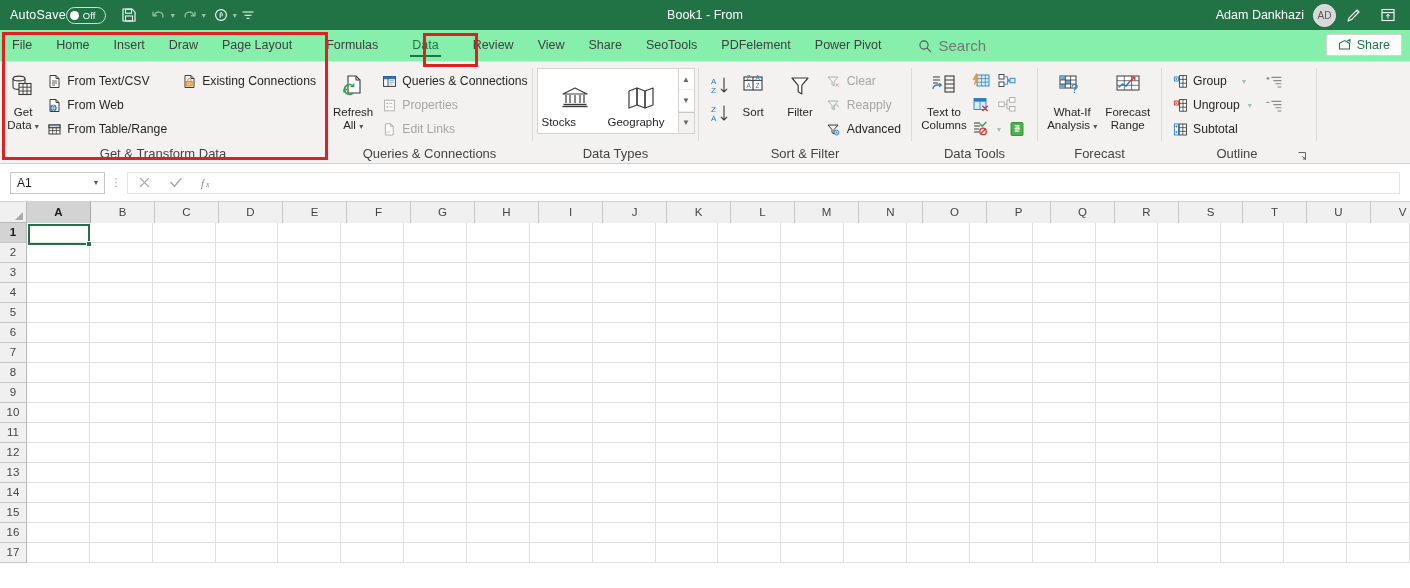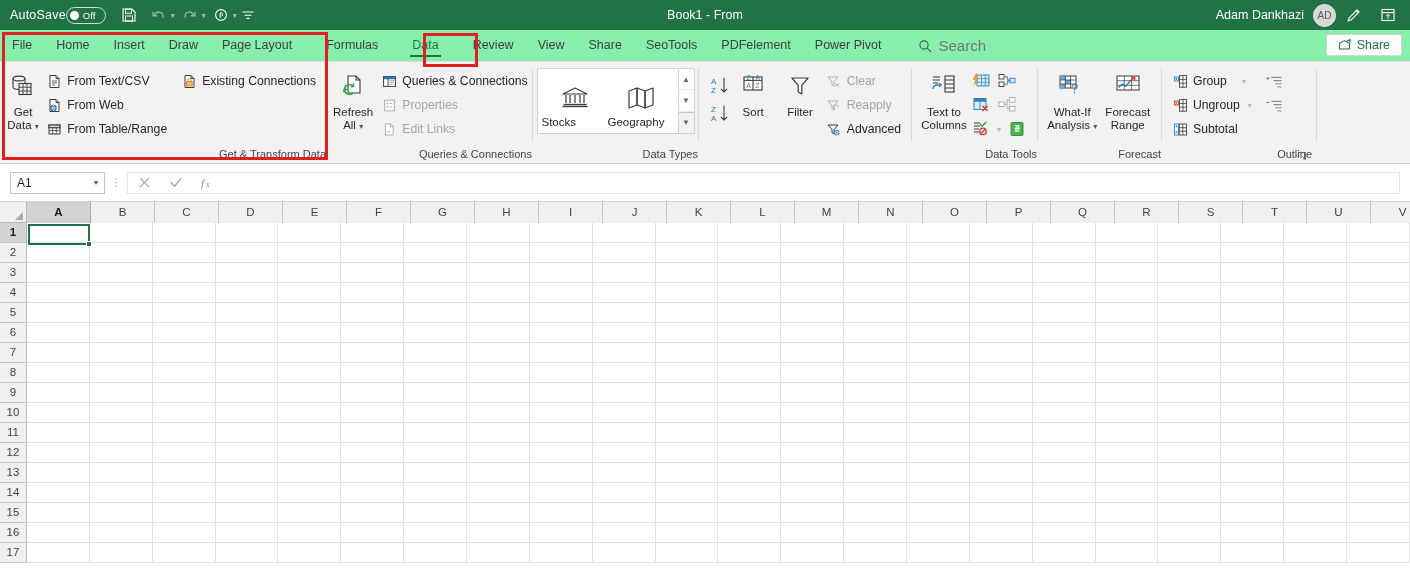--- a/index.html
+++ b/index.html
@@ -76,21 +76,21 @@
   .ribbon{
     height:102px;background:#f3f2f1;display:flex;align-items:stretch;
     border-bottom:1px solid #d2d0ce;position:relative;
   }
   .group{
     display:flex;flex-direction:column;justify-content:space-between;
     position:relative;padding-top:4px;
   }
   .group-body{display:flex;align-items:flex-start;padding:0 6px;flex:1;}
   .group-label{
-    text-align:right;font-size:11px;color:#444;height:17px;line-height:16px;
+    text-align:center;font-size:13px;color:#444;height:17px;line-height:16px;
     position:relative;
   }
   .group-sep{width:1px;background:#dcdad8;margin:6px 0 22px 0;flex:0 0 1px;}
 
   
   .bigbtn{
     width:56px;display:flex;flex-direction:column;align-items:center;
     padding-top:4px;color:#262626;
   }
   .bigbtn .ico{height:34px;display:flex;align-items:center;justify-content:center;}
@@ -548,20 +548,21 @@
               <svg width="15" height="15" viewBox="0 0 15 15">
                   <path d="M2 3h10l-3.9 4.6V12L6 10.6V7.6z" fill="none" stroke="#3a3a3a" stroke-width="1" stroke-linejoin="round"></path>
                   <circle cx="10.6" cy="10.6" r="2.4" fill="#bcd9ef" stroke="#2a7ec4" stroke-width=".9"></circle>
                   <circle cx="10.6" cy="10.6" r=".8" fill="#2a7ec4"></circle>
                 </svg>
             </span>
             <span>Advanced</span>
           </div>
         </div>
       </div>
+      <div class="group-label">Sort &amp; Filter</div>
     </div>
 
     <div class="group-sep"></div>
 
     <div class="group" style="width:125px;">
       <div class="group-body">
         <div class="bigbtn" style="width:52px;">
           <span class="ico">
             <svg width="30" height="28" viewBox="0 0 30 28">
               <path d="M4 4h7M4 7h7M4 10h5" stroke="#3a3a3a" stroke-width="1.2"></path>

